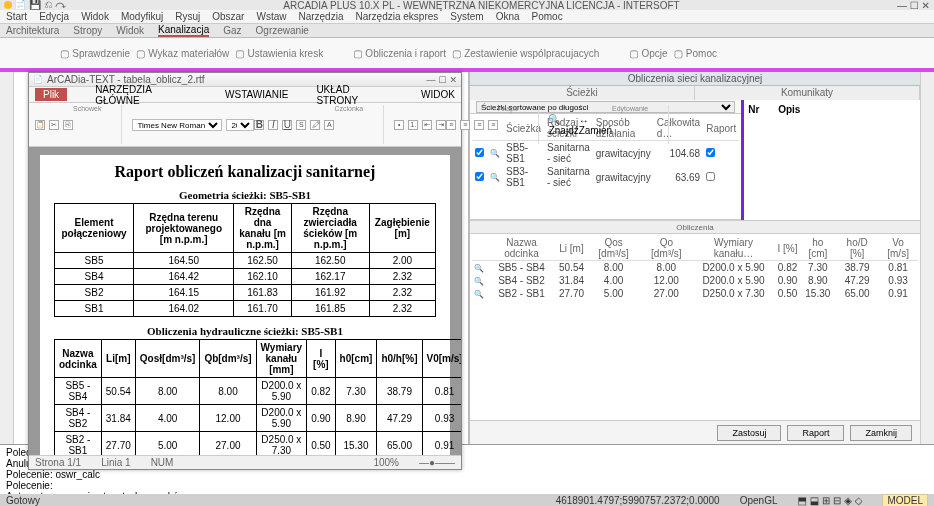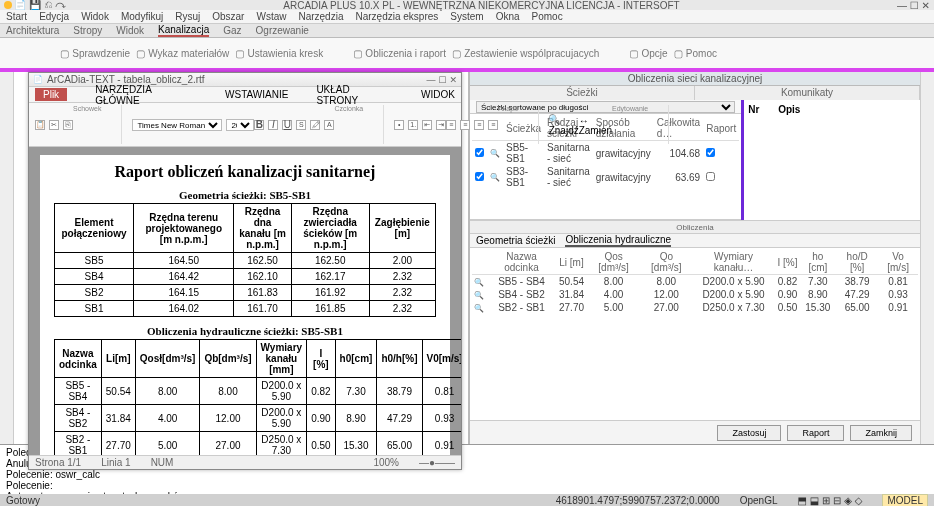--- a/index.html
+++ b/index.html
@@ -356,24 +356,20 @@
           <tbody>
               <tr>
                 <th style="width:30px;text-align:left;padding:2px">Nr</th>
                 <th style="text-align:left">Opis</th>
               </tr>
         </tbody>
           </table>
       </div>
     </div>
     <div class="pr-calc-title">Obliczenia</div>
-    <div class="pr-calc-tabs" id="calctabs">
-        <span>Geometria ścieżki</span>
-        <span style="border-bottom: 2px solid rgb(85, 85, 85);">Obliczenia hydrauliczne</span>
-      </div>
     <div class="pr-calc-body">
       <table>
         <thead>
             <tr id="calchead">
               <th></th>
               <th>Nazwa odcinka</th>
               <th>Li [m]</th>
               <th>Qos [dm³/s]</th>
               <th>Qo [dm³/s]</th>
               <th>Wymiary kanału…</th>

